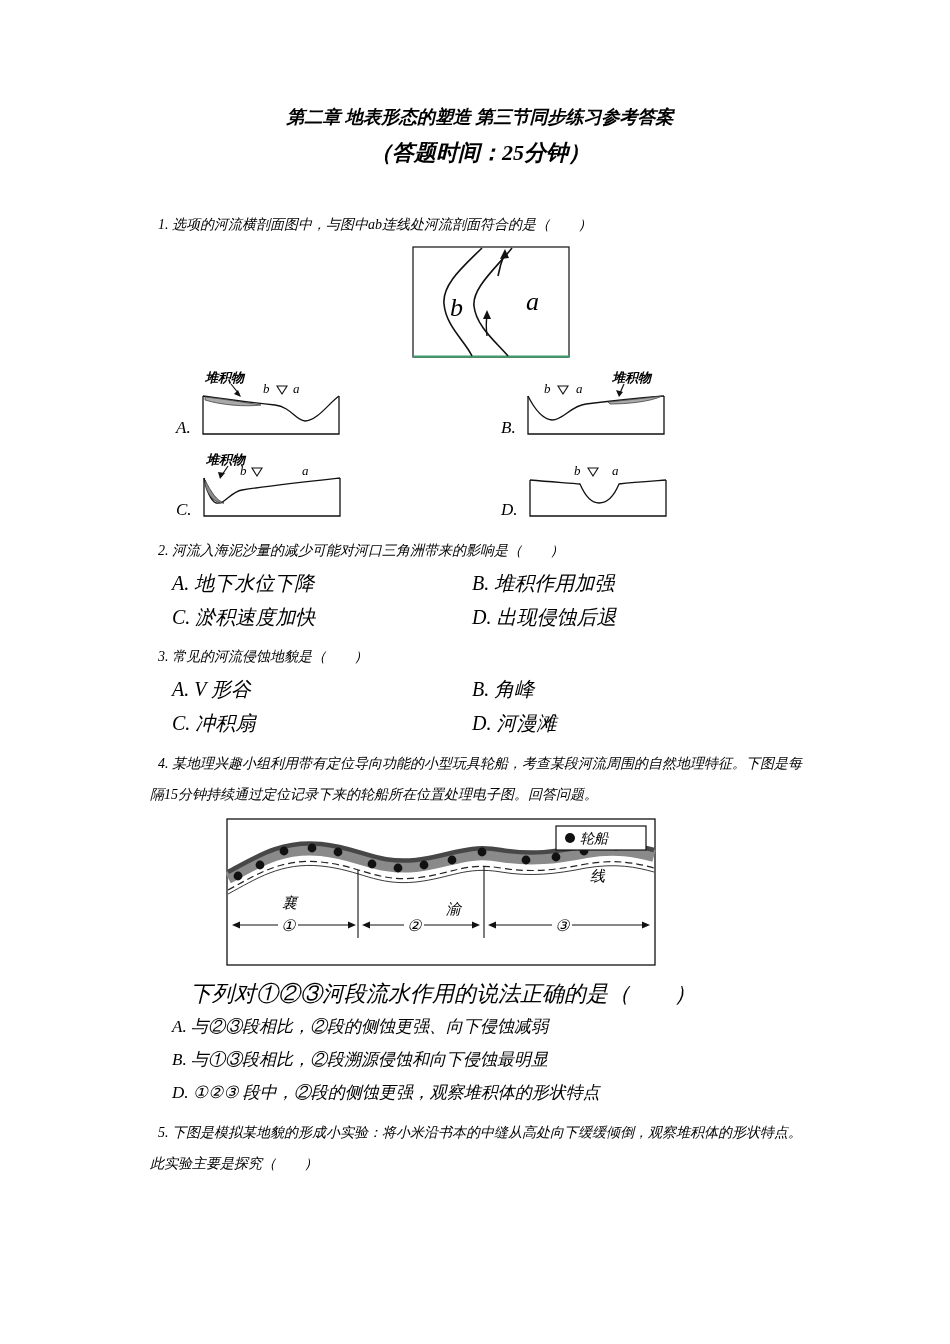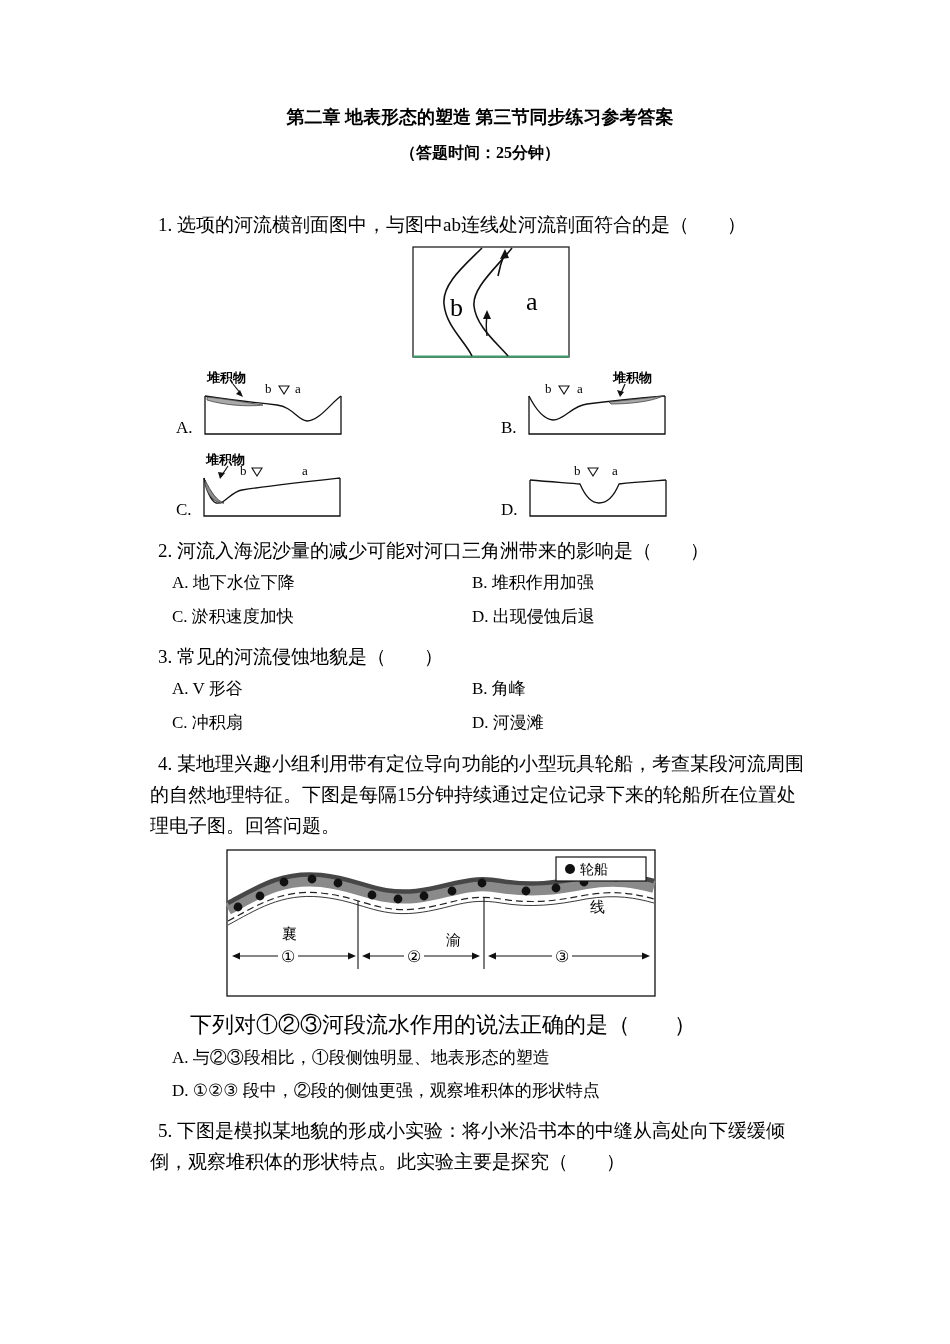--- a/index.html
+++ b/index.html
@@ -1,30 +1,30 @@
 <!DOCTYPE html>
 <html><head>
 <meta charset="utf-8">
 <style>
   * { margin:0; padding:0; box-sizing:border-box; }
   html,body { background:#ffffff; }
   .page {
     width:950px; height:1344px; background:#fff; position:relative;
-    font-family:"Liberation Serif","DejaVu Serif",serif; color:#000; overflow:hidden;
+    font-family:"Liberation Serif","DejaVu Serif",serif; color:#000; overflow:hidden;font-style:italic;
   }
   .content { position:absolute; left:150px; top:104px; width:660px; }
   .title   { text-align:center; font-size:18px; font-weight:bold; line-height:26px; }
-  .subtitle{ text-align:center; font-size:16px; font-weight:bold; line-height:26px; margin-top:10px; }
-  .qtext   { font-size:19px; line-height:30px; text-indent:8px; }
+  .subtitle{ text-align:center; font-size:22px; font-weight:bold; line-height:26px; margin-top:10px; }
+  .qtext   { font-size:14px; line-height:30px; text-indent:8px; }
   .mt-q1 { margin-top:44px; }
   .fig1wrap { margin:6px 0 2px 262px; width:158px; }
   .optgrid { display:grid; grid-template-columns:325px 325px; row-gap:6px; margin-top:4px; }
   .optcell { display:flex; align-items:flex-end; padding-left:26px; height:76px; }
   .optlabel { font-size:17px; padding:0 2px 4px 0; }
-  .tworow { display:flex; font-size:17px; line-height:34px; padding-left:22px; }
+  .tworow { display:flex; font-size:20px; line-height:34px; padding-left:22px; }
   .tworow span:first-child { width:300px; }
   .mt12 { margin-top:12px; }
   .mt8  { margin-top:8px; }
   .q4fig { margin:8px 0 8px 76px; }
   .stem { font-size:22px; line-height:32px; padding-left:40px; margin-top:4px; }
   .optline { font-size:17px; line-height:33px; padding-left:22px; }
   svg text { font-family:"Liberation Serif","DejaVu Serif",serif; }
 </style>
 </head>
 <body>
@@ -187,19 +187,20 @@
           <polygon points="262,107 270,103.5 270,110.5"></polygon>
             <polygon points="424,107 416,103.5 416,110.5"></polygon>
         </g>
         <text x="55" y="113" font-size="16">①</text>
         <text x="181" y="113" font-size="16">②</text>
         <text x="329" y="113" font-size="16">③</text>
       </svg>
     </div>
 
     <p class="stem">下列对①②③河段流水作用的说法正确的是（　　）</p>
-    <p class="optline">A. 与②③段相比，①段侧蚀明显、地表形态的塑造</p>
+    <p class="optline">A. 与②③段相比，②段的侧蚀更强、向下侵蚀减弱</p>
+    <p class="optline">B. 与①③段相比，②段溯源侵蚀和向下侵蚀最明显</p>
     <p class="optline">D. ①②③ 段中，②段的侧蚀更强，观察堆积体的形状特点</p>
 
     <p class="qtext mt8" style="line-height:31px;">5. 下图是模拟某地貌的形成小实验：将小米沿书本的中缝从高处向下缓缓倾倒，观察堆积体的形状特点。此实验主要是探究（　　）</p>
 
   </div>
 </div>
 
 </body></html>

